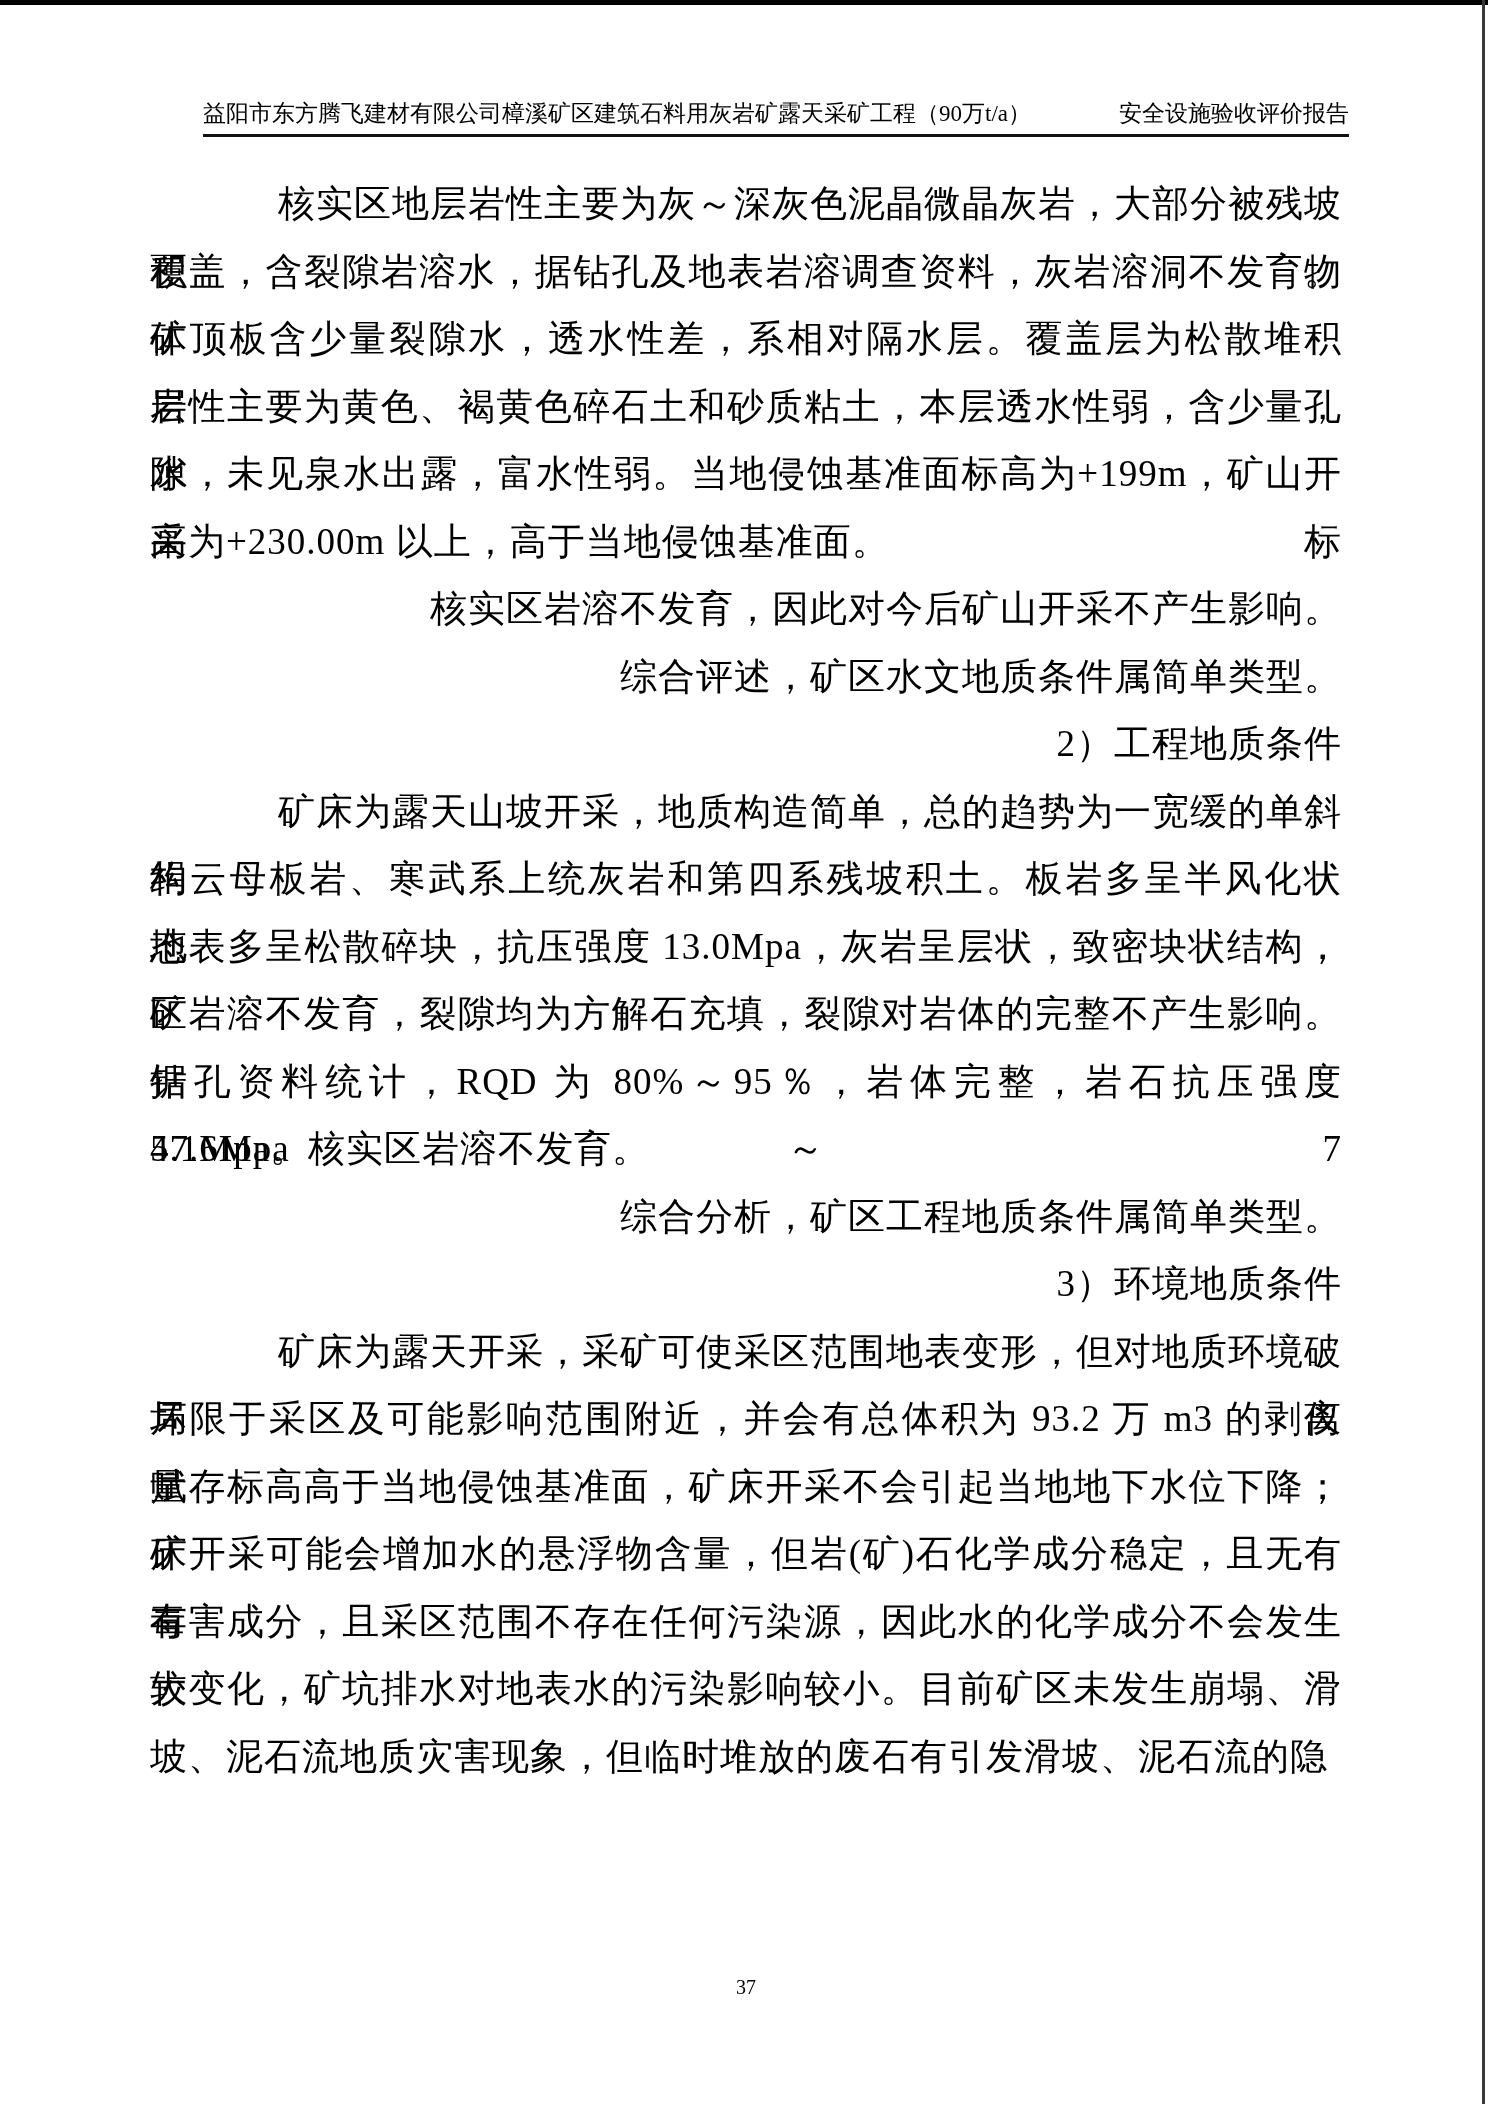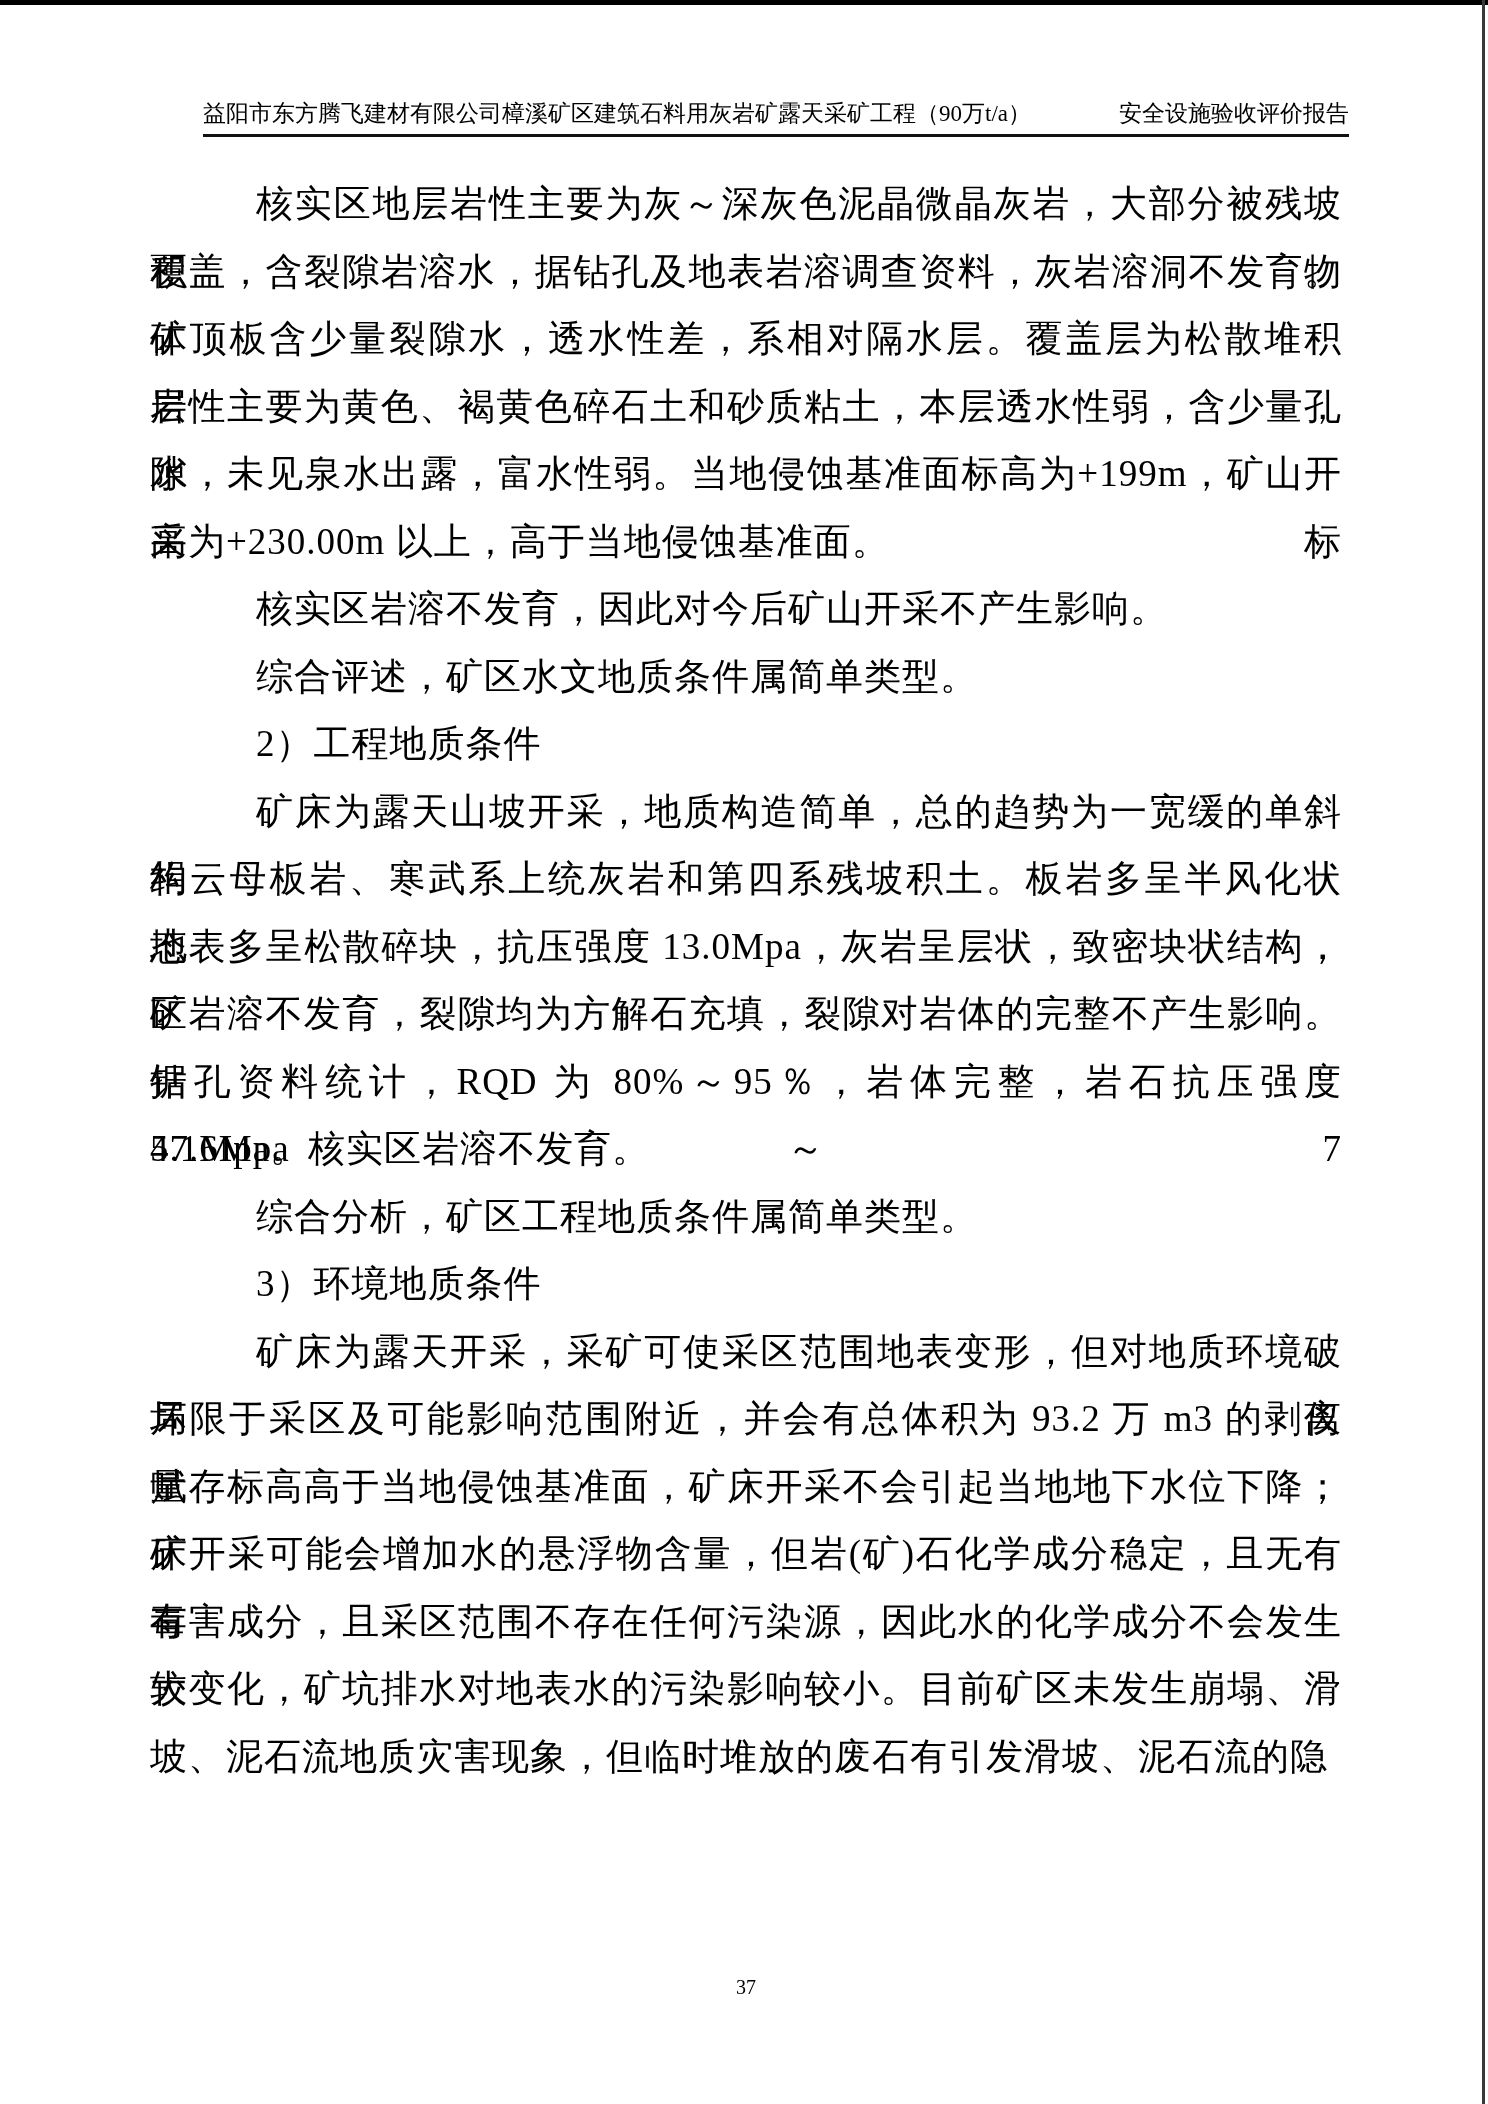--- a/index.html
+++ b/index.html
@@ -58,20 +58,21 @@
     height: 67.5px;
     white-space: nowrap;
   }
   .body-text .line.j {
     white-space: normal;
     text-align: justify;
     text-align-last: justify;
   }
   .body-text .line.ind {
     text-indent: 106px;
+    text-align: right;
   }
   
   .footer-page {
     position: absolute;
     left: 150px;
     top: 1972px;
     width: 1192px;
     text-align: center;
     font-size: 20px;
     line-height: 30px;

